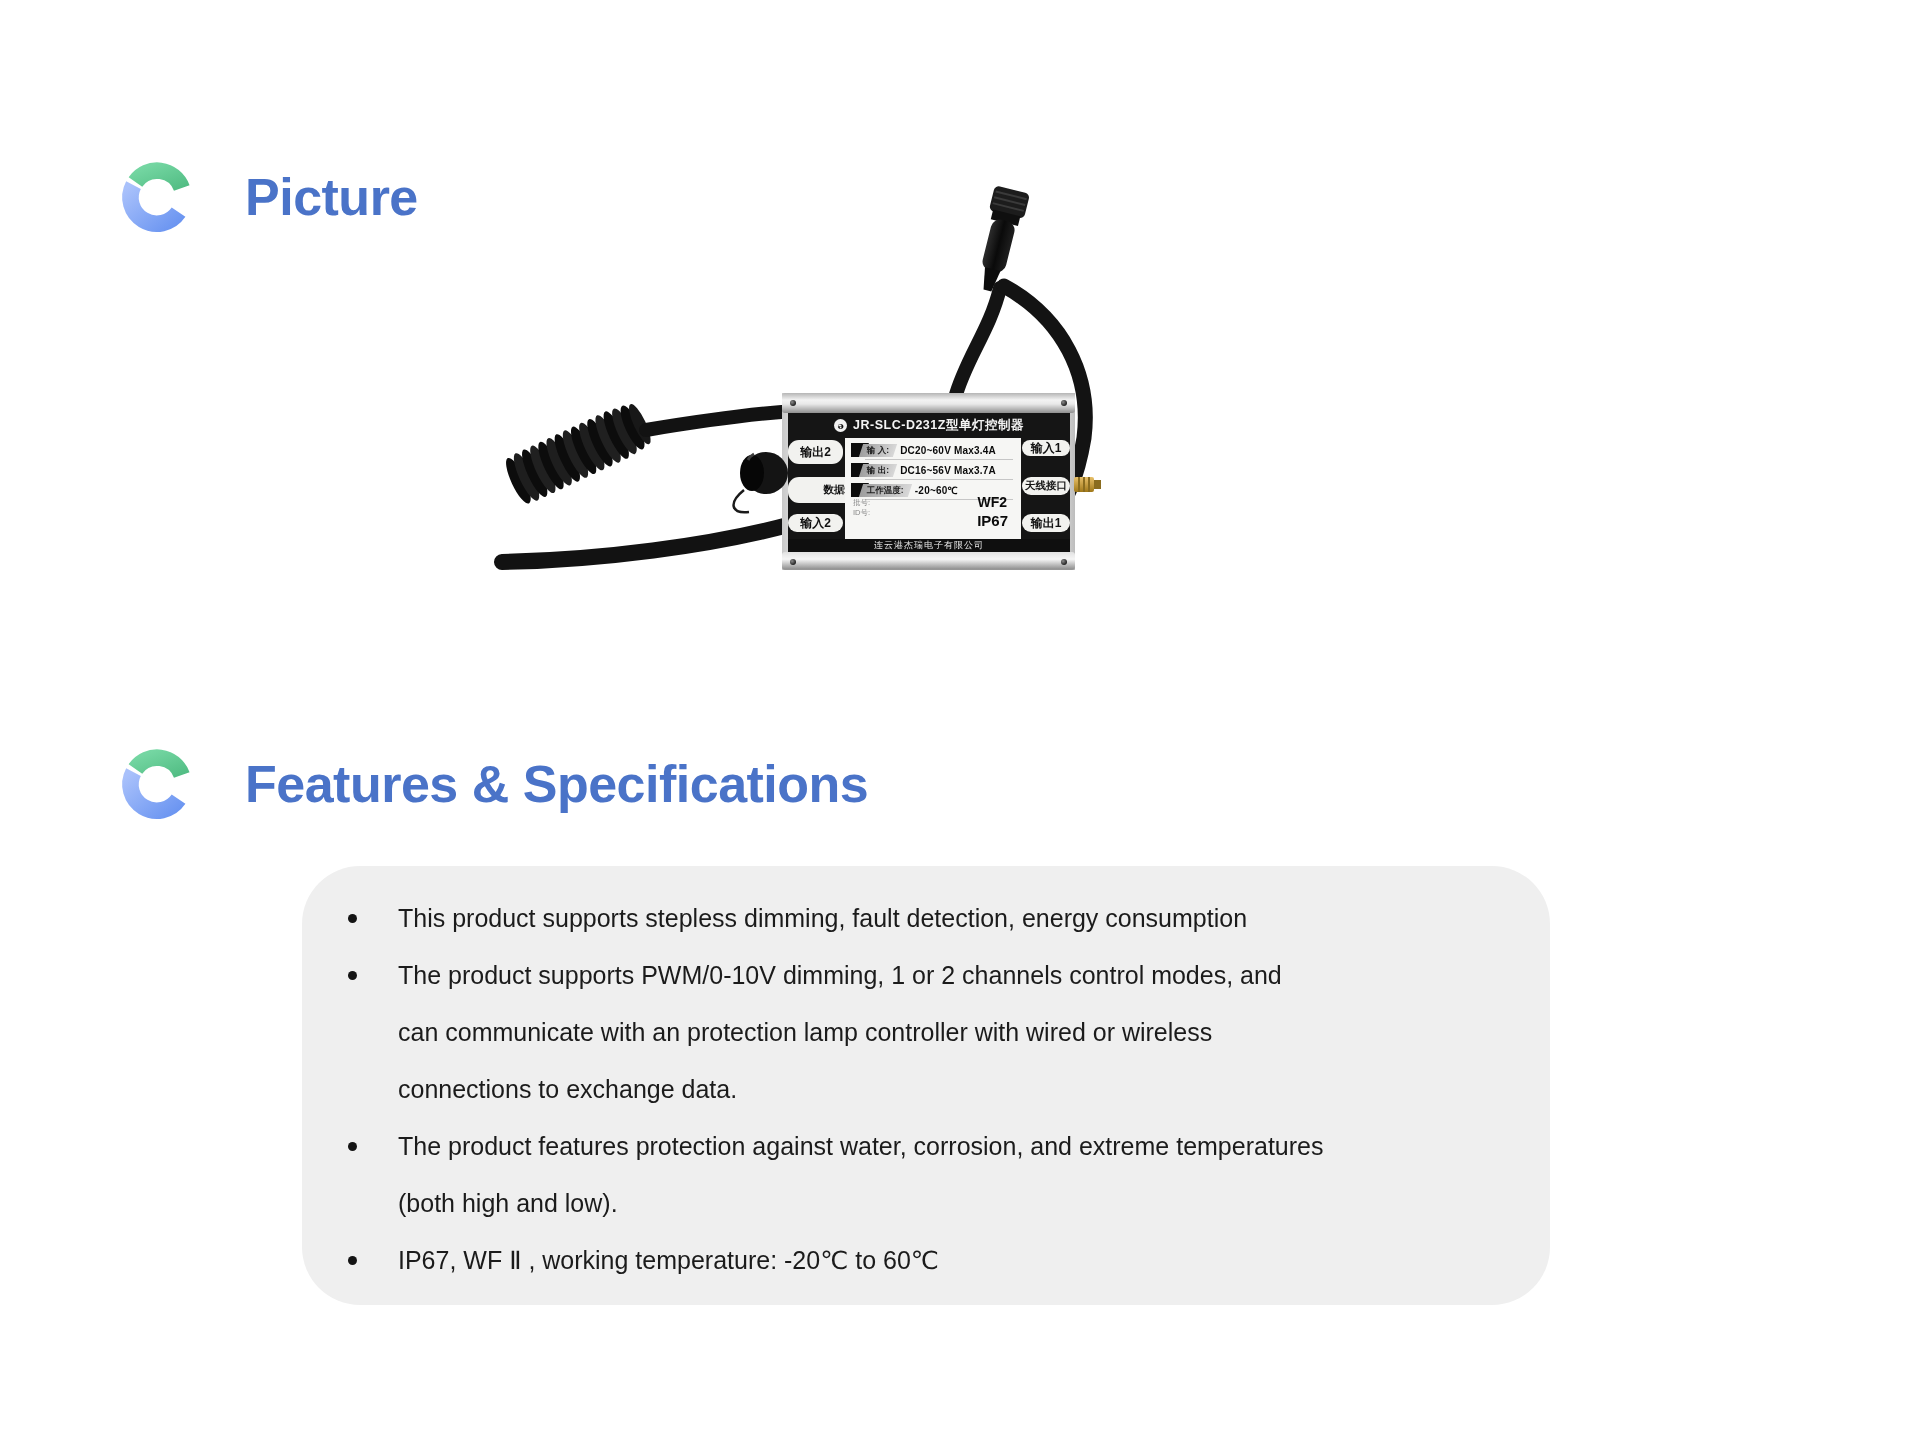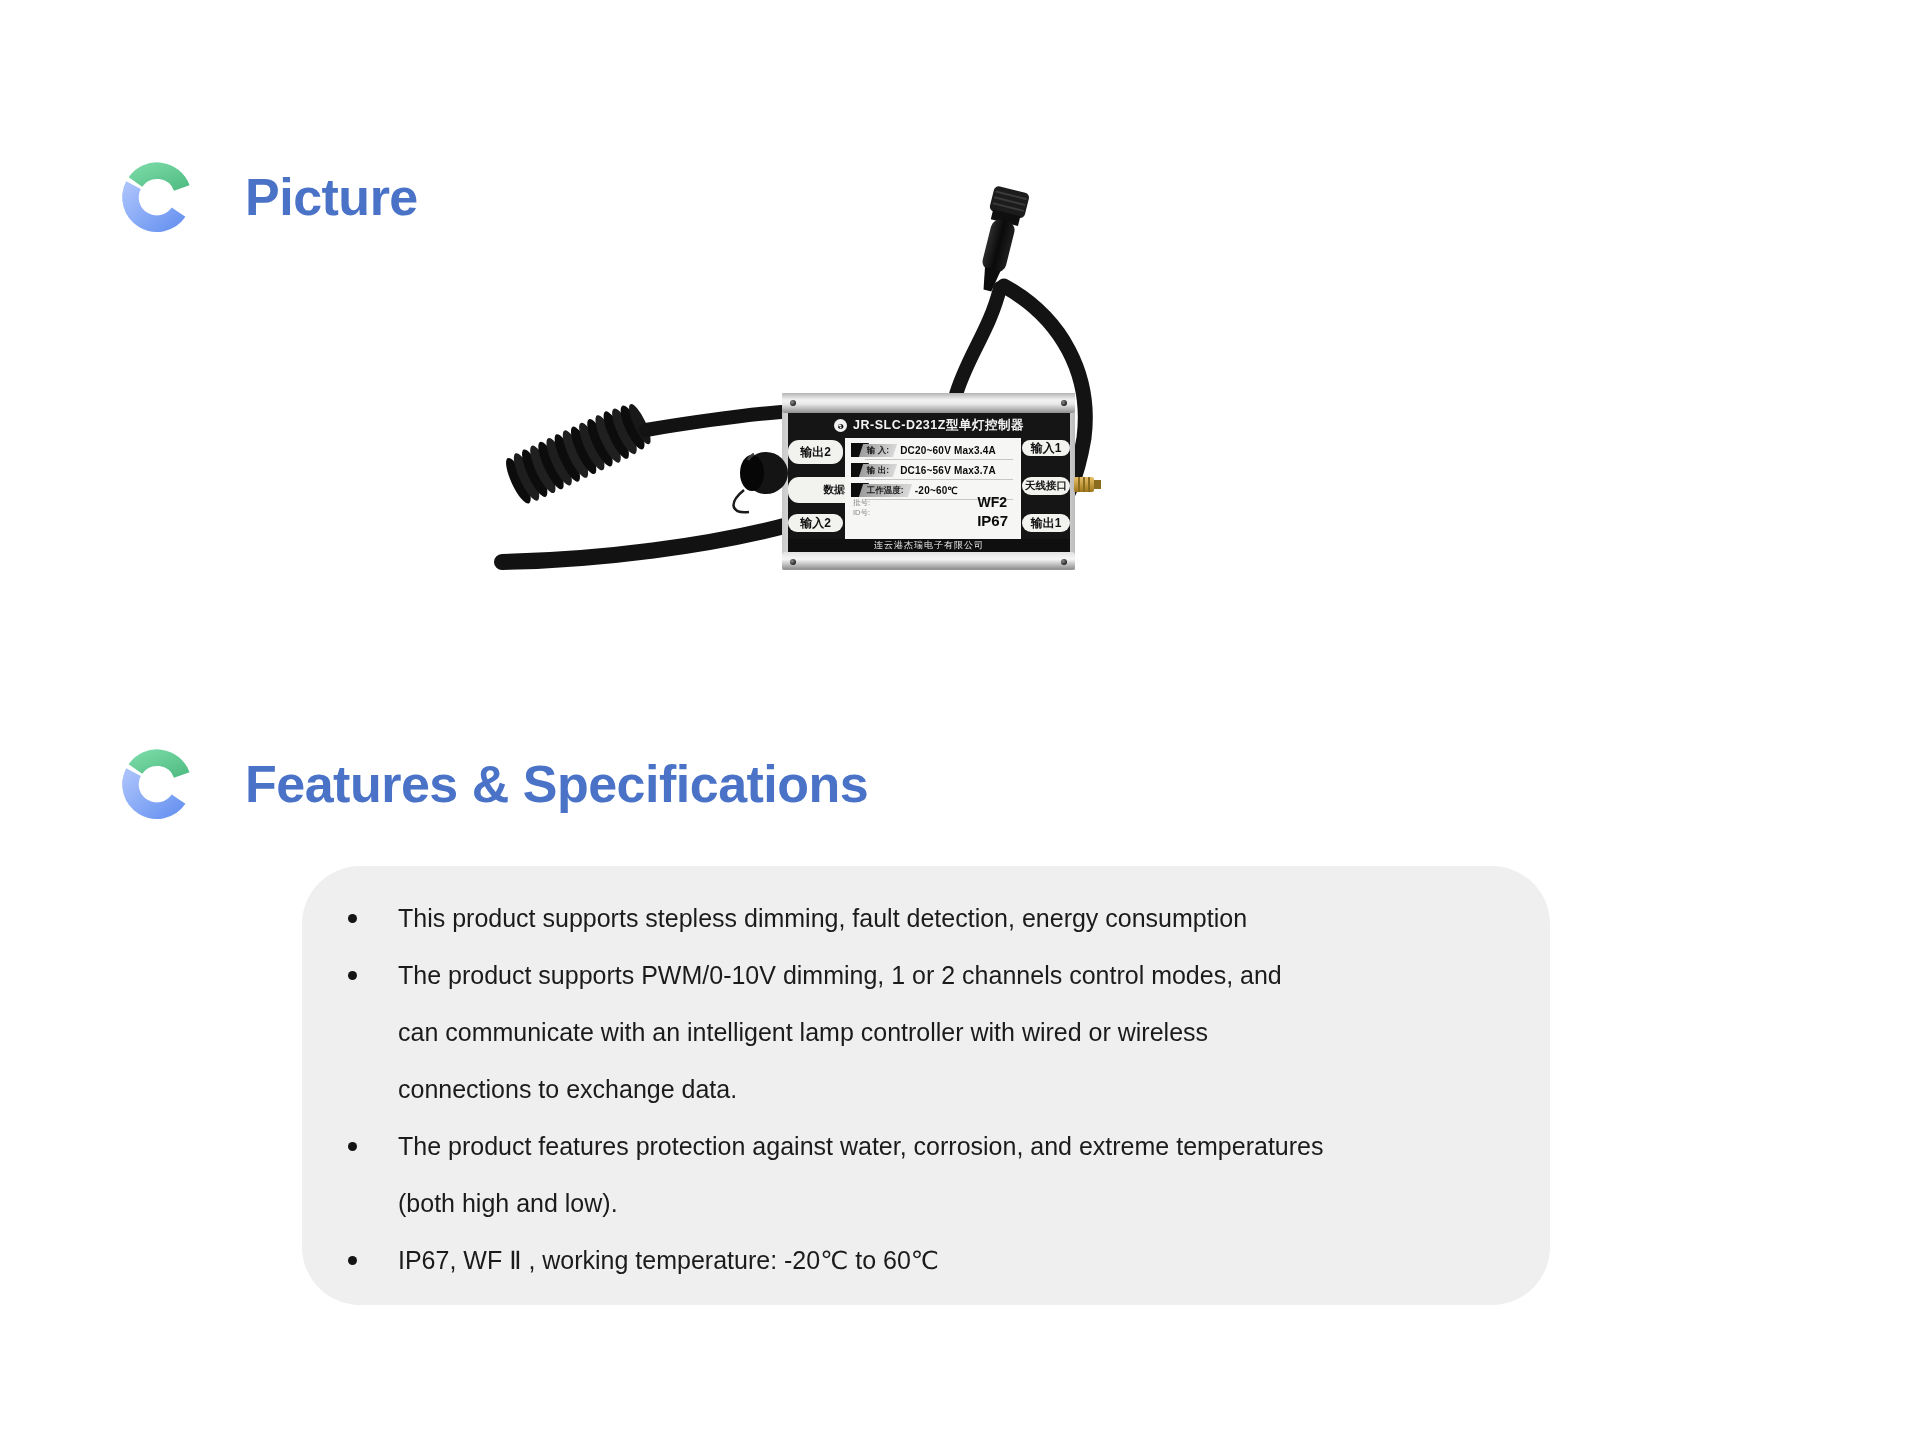--- a/index.html
+++ b/index.html
@@ -217,21 +217,21 @@
 
 <div id="features-panel">
   <ul id="feature-list">
       <li>
         <span class="bullet-dot"></span>
         <div class="bline">This product supports stepless dimming, fault detection, energy consumption</div>
       </li>
       <li>
         <span class="bullet-dot"></span>
         <div class="bline">The product supports PWM/0-10V dimming, 1 or 2 channels control modes, and</div>
-        <div class="bline">can communicate with an intelligent lamp controller with wired or wireless</div>
+        <div class="bline">can communicate with an protection lamp controller with wired or wireless</div>
         <div class="bline">connections to exchange data.</div>
       </li>
       <li>
         <span class="bullet-dot"></span>
         <div class="bline">The product features protection against water, corrosion, and extreme temperatures</div>
         <div class="bline">(both high and low).</div>
       </li>
       <li>
         <span class="bullet-dot"></span>
         <div class="bline">IP67, WF Ⅱ , working temperature: -20℃ to 60℃</div>

